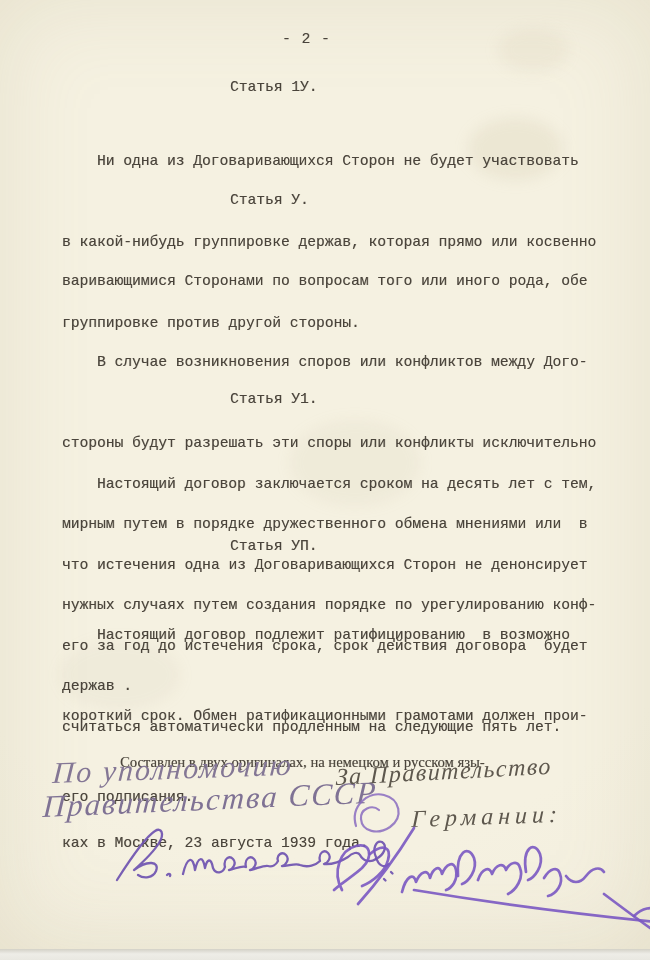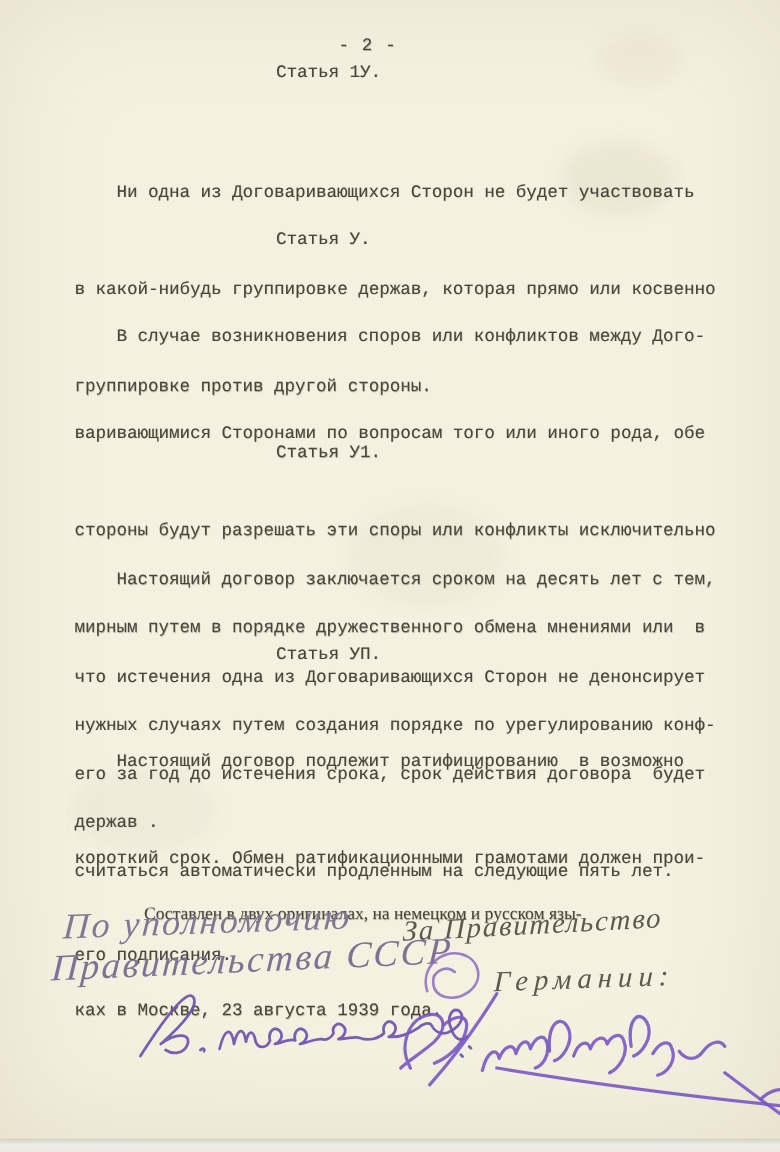--- a/index.html
+++ b/index.html
@@ -53,38 +53,38 @@
 <div class="photo">
   <div class="paper">
 
     <div class="stain s1"></div>
     <div class="stain s2"></div>
     <div class="stain s3"></div>
     <div class="stain s4"></div>
 
     <div class="hd pageno">- 2 -</div>
 
-    <div class="hd" style="top:48px">Статья 1У.</div>
+    <div class="hd" style="top:74px">Статья 1У.</div>
     <div class="tw" style="top:94px">
       <div class="row ind1">Ни одна из Договаривающихся Сторон не будет участвовать</div>
       <div class="row">в какой-нибудь группировке держав, которая прямо или косвенно</div>
       <div class="row">группировке против другой стороны.</div>
     </div>
 
     <div class="hd" style="top:187px">Статья У.</div>
     <div class="tw" style="top:214px">
+      <div class="row">варивающимися Сторонами по вопросам того или иного рода, обе</div>
       <div class="row ind1">В случае возникновения споров или конфликтов между Дого-</div>
-      <div class="row">варивающимися Сторонами по вопросам того или иного рода, обе</div>
       <div class="row">стороны будут разрешать эти споры или конфликты исключительно</div>
       <div class="row">мирным путем в порядке дружественного обмена мнениями или  в</div>
       <div class="row">нужных случаях путем создания порядке по урегулированию конф-</div>
       <div class="row">держав .</div>
     </div>
 
-    <div class="hd" style="top:365px">Статья У1.</div>
+    <div class="hd" style="top:386px">Статья У1.</div>
     <div class="tw" style="top:417px">
       <div class="row ind1">Настоящий договор заключается сроком на десять лет с тем,</div>
       <div class="row">что истечения одна из Договаривающихся Сторон не денонсирует</div>
       <div class="row">его за год до истечения срока, срок действия договора  будет</div>
       <div class="row">считаться автоматически продленным на следующие пять лет.</div>
     </div>
 
     <div class="hd" style="top:533px">Статья УП.</div>
     <div class="tw" style="top:568px">
       <div class="row ind1">Настоящий договор подлежит ратифицированию  в возможно</div>

